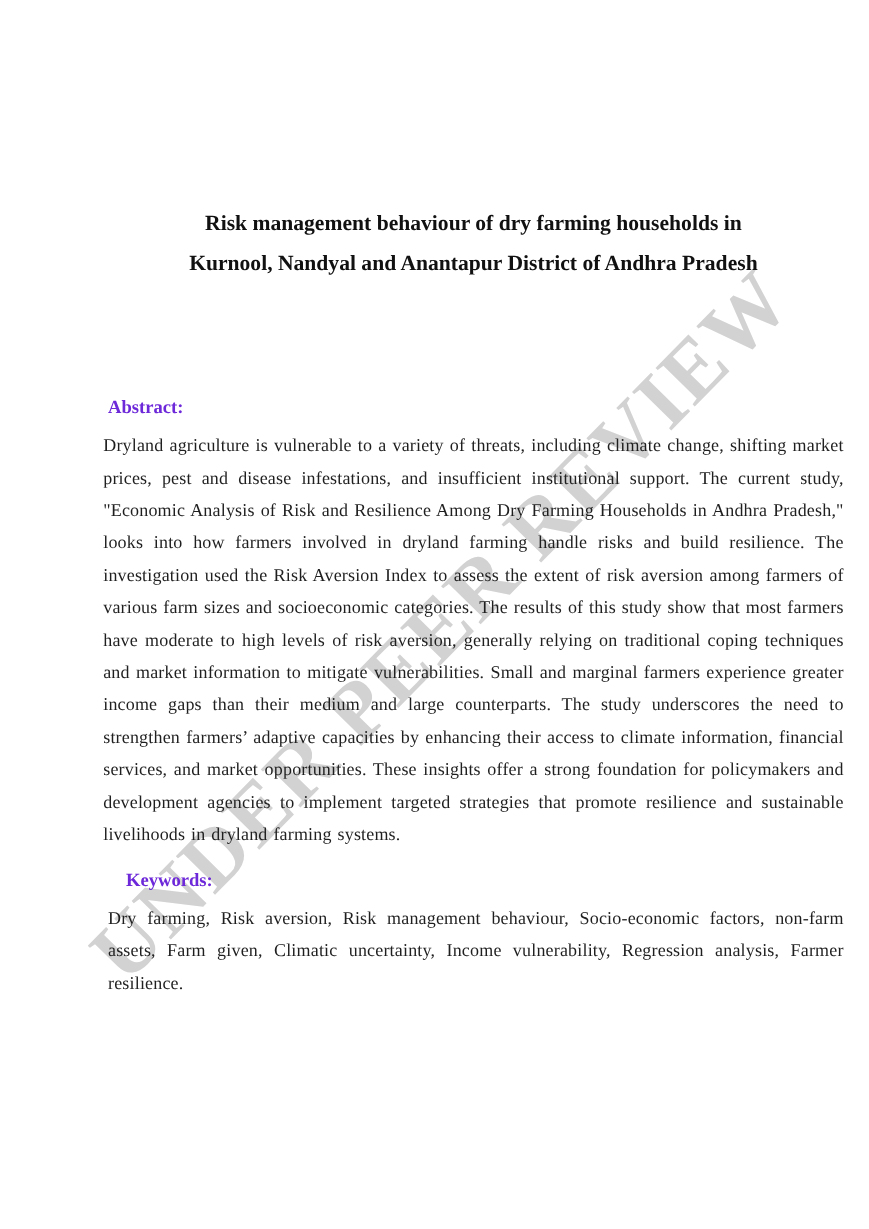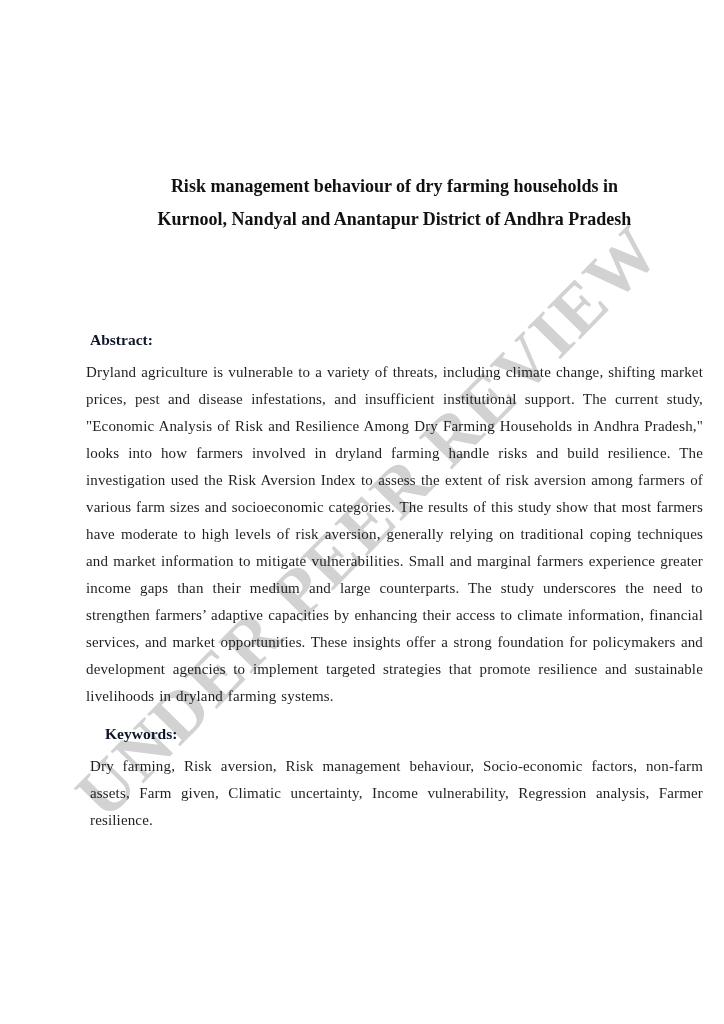--- a/index.html
+++ b/index.html
@@ -44,21 +44,21 @@
     font-weight: bold;
     line-height: 33px;
     color: #111111;
   }
   .title-line { display: block; }
   .section-heading {
     margin: 0;
     font-size: 15.5px;
     font-weight: bold;
     line-height: 27px;
-    color: #0f172a;
+    color: #6d28d9;
   }
   .abstract-heading { margin-top: 90px; padding-left: 4px; }
   .keywords-heading { margin-top: 10px; padding-left: 2px; margin-left: 17px; }
   .intro-heading    { margin-top: 56px; }
   .body-text {
     margin: 6px 0 0 0;
     font-size: 15px;
     line-height: 27px;
     text-align: justify;
     letter-spacing: 0.15px;

